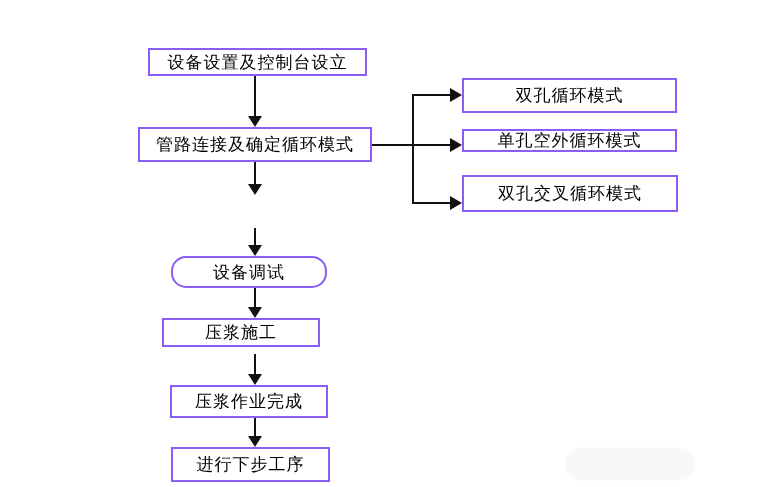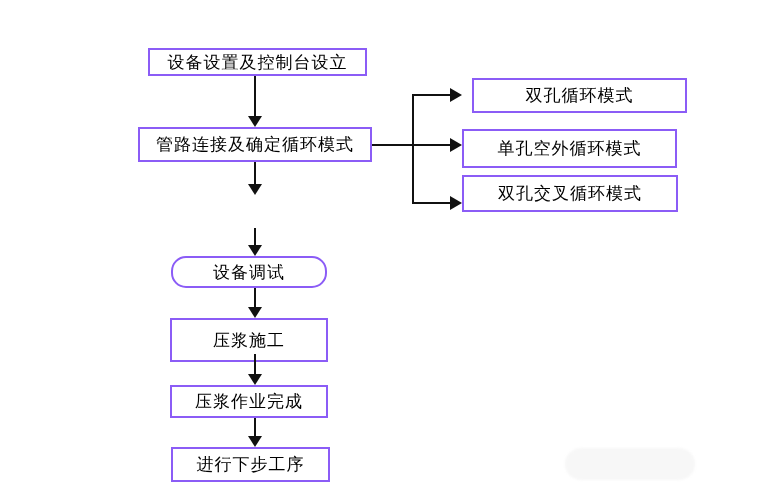--- a/index.html
+++ b/index.html
@@ -55,26 +55,26 @@
   }
 </style>
 </head>
 <body>
 
 <div class="canvas">
 
   <div class="box" style="left:148px; top:48px;  width:219px; height:28px;">设备设置及控制台设立</div>
   <div class="box" style="left:138px; top:127px; width:234px; height:35px;text-align:right;">管路连接及确定循环模式</div>
   <div class="box" style="left:171px; top:256px; width:156px; height:32px;border-radius:15px;">设备调试</div>
-  <div class="box" style="left:170px; top:318px; width:158px; height:44px;">压浆施工</div>
+  <div class="box" style="left:162px; top:318px; width:158px; height:29px;">压浆施工</div>
   <div class="box" style="left:170px; top:385px; width:158px; height:33px;">压浆作业完成</div>
   <div class="box" style="left:171px; top:447px; width:159px; height:35px;">进行下步工序</div>
 
-  <div class="box" style="left:472px; top:78px;  width:215px; height:35px;">双孔循环模式</div>
-  <div class="box" style="left:462px; top:129px; width:215px; height:39px;">单孔空外循环模式</div>
+  <div class="box" style="left:462px; top:78px;  width:215px; height:35px;">双孔循环模式</div>
+  <div class="box" style="left:462px; top:129px; width:215px; height:23px;">单孔空外循环模式</div>
   <div class="box" style="left:462px; top:175px; width:216px; height:37px;">双孔交叉循环模式</div>
 
   <div class="line" style="left:254px; top:76px;  width:2px; height:40px;"></div>
   <div class="arrow-down" style="left:248px; top:116px;"></div>
 
   <div class="line" style="left:254px; top:162px; width:2px; height:22px;"></div>
   <div class="arrow-down" style="left:248px; top:184px;"></div>
 
   <div class="line" style="left:254px; top:228px; width:2px; height:17px;"></div>
   <div class="arrow-down" style="left:248px; top:245px;"></div>

